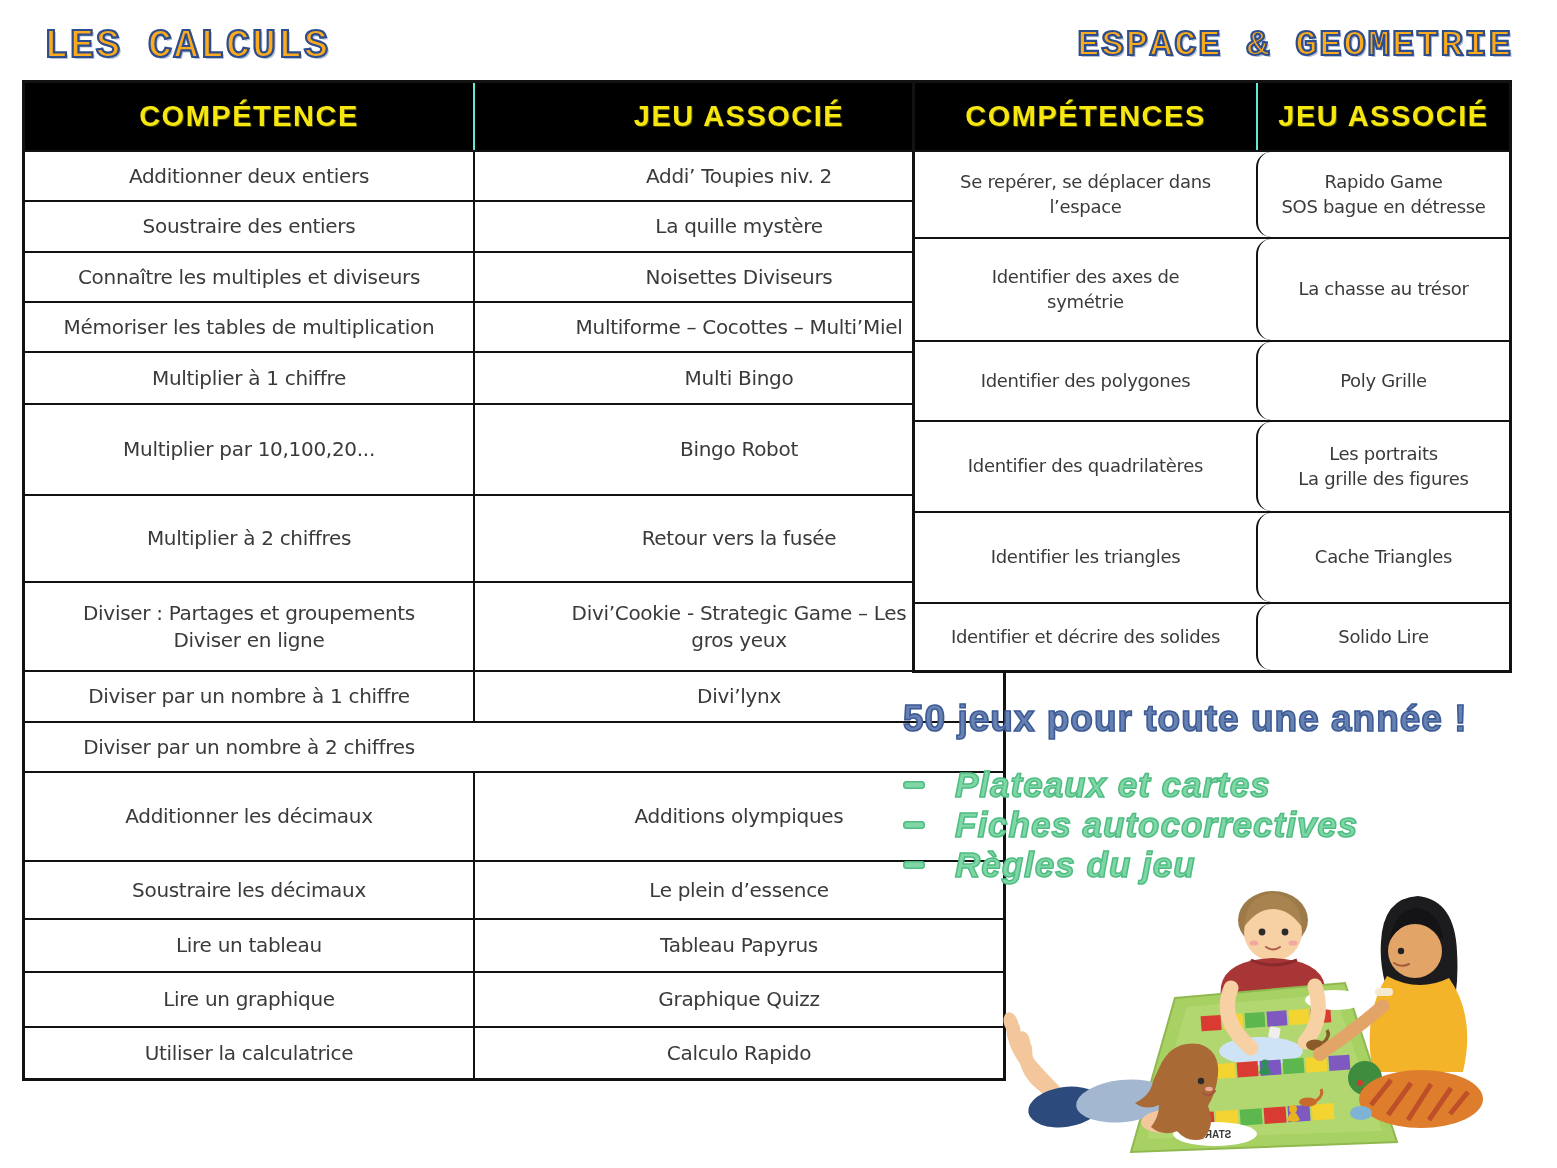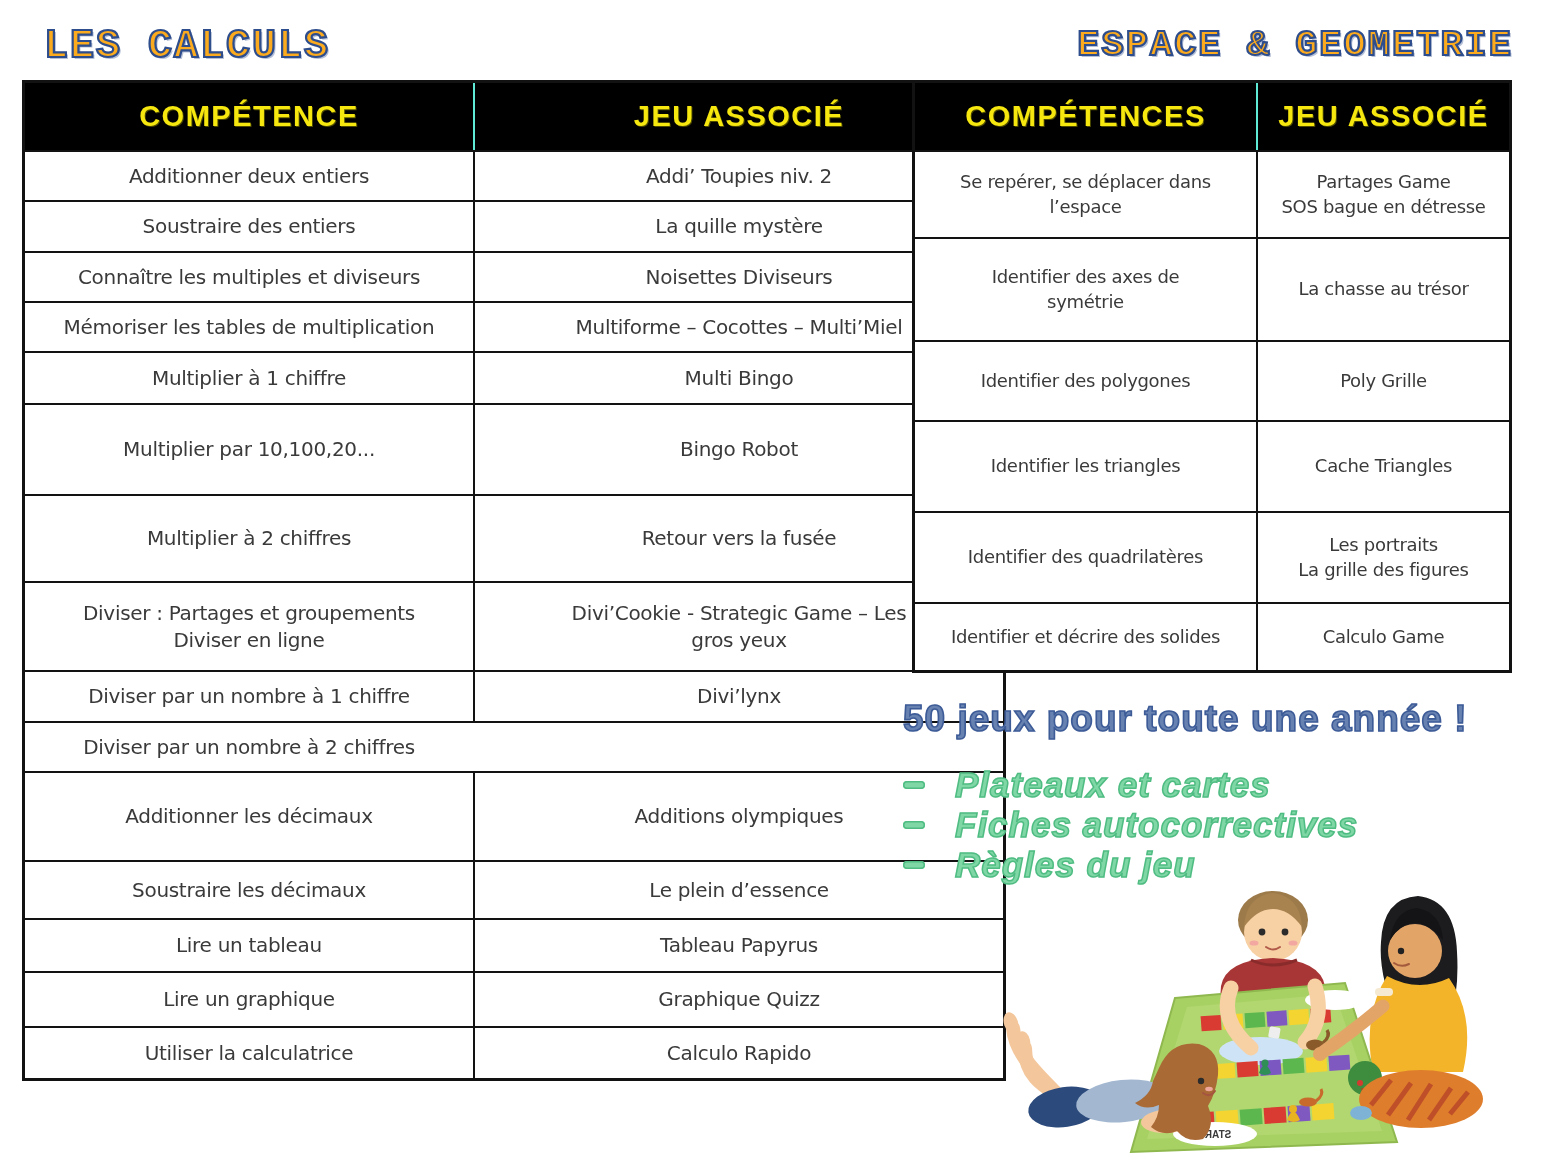--- a/index.html
+++ b/index.html
@@ -41,21 +41,21 @@
   .row{ display:grid; border-top:2.5px solid #121212; min-height:var(--h,51px); }
   #table-left .row{ grid-template-columns:448px 1fr; }
   #table-right .row{ grid-template-columns:341px 1fr; }
   .cell{
     display:flex; align-items:center; justify-content:center;
     text-align:center; white-space:pre-line;
     font-family:"DejaVu Sans", sans-serif;
     font-size:20px; letter-spacing:-0.3px; color:#3a3a3a;
     padding:3px 10px; line-height:1.35;
   }
-  #table-right .cell{ font-size:18px; padding:3px 6px; }
+  #table-right .cell{ font-size:18px; padding:3px 6px;border-radius:15px; }
   .cell.jeu{ border-left:2.5px solid #121212; }
 
   
   #banner{
     position:absolute; left:903px; top:698px;
     font-weight:800; font-size:37px; letter-spacing:1px; white-space:nowrap;
     color:#6781B0; -webkit-text-stroke:1.6px #3D5B97;
     text-shadow:0 0 1px #3D5B97;
   }
   #features{
@@ -152,44 +152,44 @@
 </div>
 
 <div class="skills-table" id="table-right">
   <div class="thead">
     <div class="th">COMPÉTENCES</div>
     <div class="th">JEU ASSOCIÉ</div>
   </div>
   <div class="row" style="--h:87px">
     <div class="cell comp">Se repérer, se déplacer dans
 l’espace</div>
-    <div class="cell jeu">Partages Game
+    <div class="cell jeu">Rapido Game
 SOS bague en détresse</div>
   </div>
   <div class="row" style="--h:103px">
     <div class="cell comp">Identifier des axes de
 symétrie</div>
     <div class="cell jeu">La chasse au trésor</div>
   </div>
   <div class="row" style="--h:80px">
     <div class="cell comp">Identifier des polygones</div>
     <div class="cell jeu">Poly Grille</div>
   </div>
   <div class="row" style="--h:91px">
-    <div class="cell comp">Identifier les triangles</div>
-    <div class="cell jeu">Cache Triangles</div>
-  </div>
-  <div class="row" style="--h:91px">
     <div class="cell comp">Identifier des quadrilatères</div>
     <div class="cell jeu">Les portraits
 La grille des figures</div>
   </div>
+  <div class="row" style="--h:91px">
+    <div class="cell comp">Identifier les triangles</div>
+    <div class="cell jeu">Cache Triangles</div>
+  </div>
   <div class="row" style="--h:68px">
     <div class="cell comp">Identifier et décrire des solides</div>
-    <div class="cell jeu">Calculo Game</div>
+    <div class="cell jeu">Solido Lire</div>
   </div>
 </div>
 
 <div id="banner">50 jeux pour toute une année !</div>
 
 <ul id="features">
   <li>
     <span class="dash"></span>
     <span class="feature-text">Plateaux et cartes</span>
   </li>

